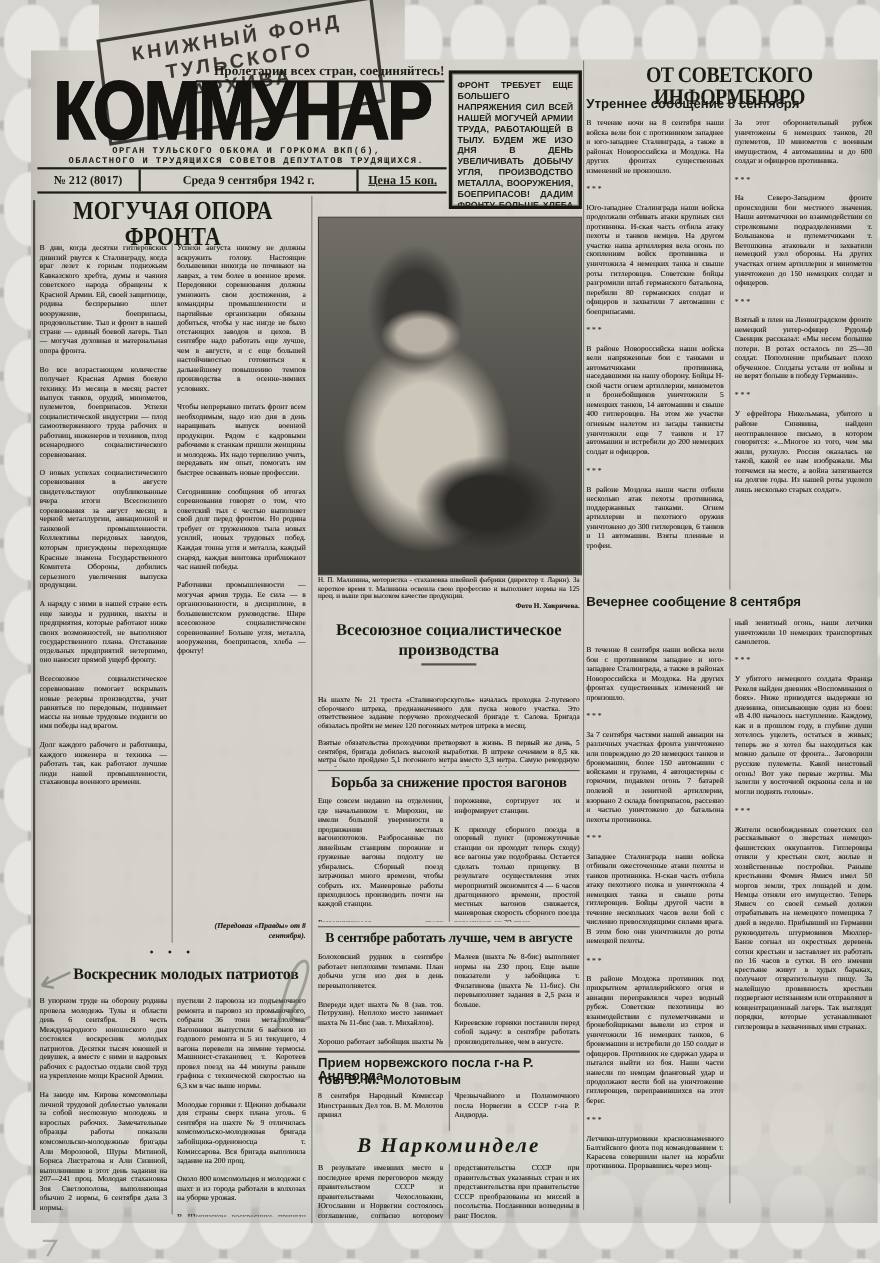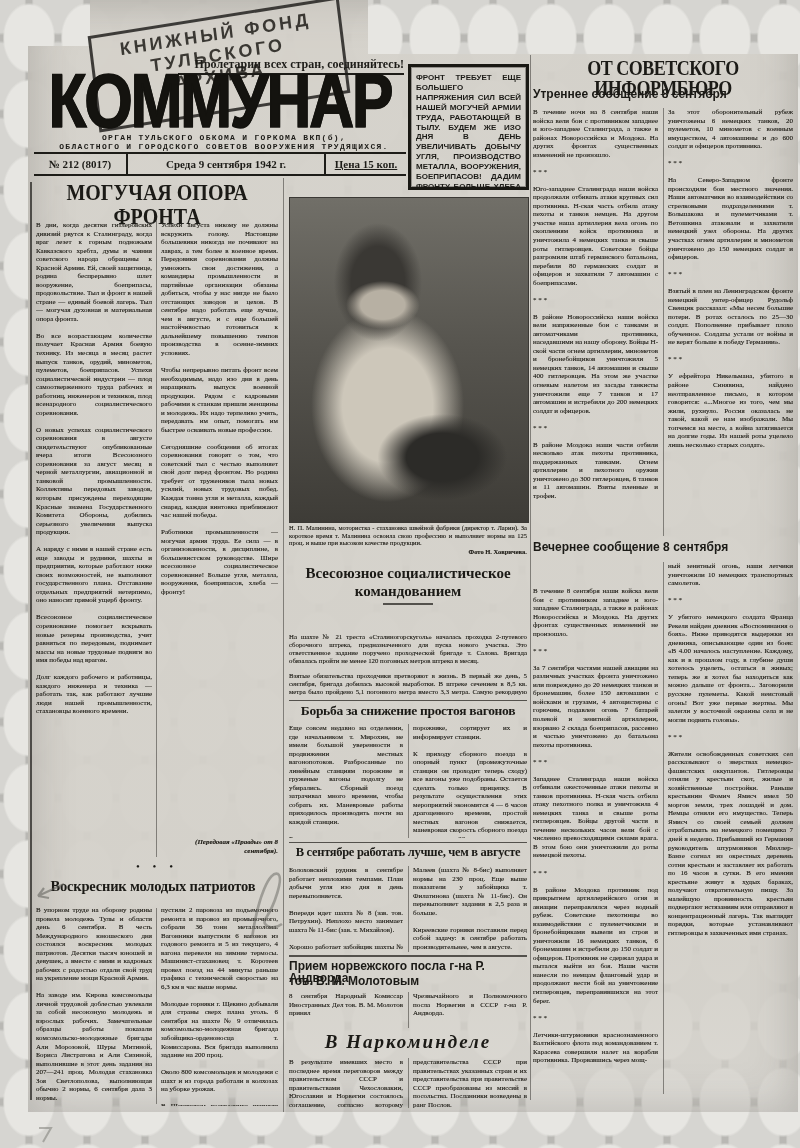--- a/index.html
+++ b/index.html
@@ -79,21 +79,21 @@
   <div id="paper" class="abs"></div>
 
   <div id="stamp" class="abs">
     <div>КНИЖНЫЙ ФОНД</div>
     <div>ТУЛЬСКОГО</div>
     <div>АРХИВА</div>
   </div>
   <div id="slogan" class="abs">Пролетарии всех стран, соединяйтесь!</div>
   <div id="masthead-title" class="abs">КОММУНАР</div>
   <div class="abs subline" style="top:133px">ОРГАН ТУЛЬСКОГО ОБКОМА И ГОРКОМА ВКП(б),</div>
-  <div class="abs subline" style="top:142px">ОБЛАСТНОГО И ГОРОДСКОГО СОВЕТОВ ВООРУЖЕНИЯ ТРУДЯЩИХСЯ.</div>
+  <div class="abs subline" style="top:142px">ОБЛАСТНОГО И ТРУДЯЩИХСЯ СОВЕТОВ ДЕПУТАТОВ ТРУДЯЩИХСЯ.</div>
   <div id="dateline" class="abs">
     <div style="width:92px;border-right:2px solid #1d1c18">№ 212 (8017)</div>
     <div style="flex:1">Среда 9 сентября 1942 г.</div>
     <div style="width:80px;border-left:2px solid #1d1c18;text-decoration:underline">Цена 15 коп.</div>
   </div>
 
   <div id="front-box" class="abs">ФРОНТ ТРЕБУЕТ ЕЩЕ БОЛЬШЕГО НАПРЯЖЕНИЯ СИЛ ВСЕЙ НАШЕЙ МОГУЧЕЙ АРМИИ ТРУДА, РАБОТАЮЩЕЙ В ТЫЛУ. БУДЕМ ЖЕ ИЗО ДНЯ В ДЕНЬ УВЕЛИЧИВАТЬ ДОБЫЧУ УГЛЯ, ПРОИЗВОДСТВО МЕТАЛЛА, ВООРУЖЕНИЯ, БОЕПРИПАСОВ! ДАДИМ ФРОНТУ БОЛЬШЕ ХЛЕБА И ПРОДОВОЛЬСТВИЯ!</div>
 
   <div class="vrule" style="left:30px;top:182px;height:918px;width:2px;background:rgba(28,27,24,.7)"></div>
   <div class="vrule" style="left:283px;top:178px;height:934px"></div>
@@ -122,21 +122,21 @@
   <div class="abs txt" style="left:161px;top:221px;width:117px;height:614px">Успехи августа никому не должны вскружить голову. Настоящие большевики никогда не почивают на лаврах, а тем более в военное время. Передовики соревнования должны умножить свои достижения, а командиры промышленности и партийные организации обязаны добиться, чтобы у нас нигде не было отстающих заводов и цехов. В сентябре надо работать еще лучше, чем в августе, и с еще большей настойчивостью готовиться к дальнейшему повышению темпов производства в осенне-зимних условиях.
 
 Чтобы непрерывно питать фронт всем необходимым, надо изо дня в день наращивать выпуск военной продукции. Рядом с кадровыми рабочими к станкам пришли женщины и молодежь. Их надо терпеливо учить, передавать им опыт, помогать им быстрее осваивать новые профессии.
 
 Сегодняшние сообщения об итогах соревнования говорят о том, что советский тыл с честью выполняет свой долг перед фронтом. Но родина требует от тружеников тыла новых усилий, новых трудовых побед. Каждая тонна угля и металла, каждый снаряд, каждая винтовка приближают час нашей победы.
 
 Работники промышленности — могучая армия труда. Ее сила — в организованности, в дисциплине, в большевистском руководстве. Шире всесоюзное социалистическое соревнование! Больше угля, металла, вооружения, боеприпасов, хлеба — фронту!</div>
   <div class="abs txt" style="left:161px;top:838px;width:117px;height:18px;font-weight:bold;text-align:right;font-style:italic">(Передовая «Правды» от 8 сентября).</div>
 
   <div class="abs" style="left:36px;top:860px;width:242px;text-align:center;font-size:11px;letter-spacing:5px;color:#1b1a16">• • •</div>
-  <div class="abs head-serif" style="left:32px;top:879px;width:242px;font-size:14.5px;letter-spacing:-0.2px">Воскресник молодых патриотов</div>
+  <div class="abs head-serif" style="left:48px;top:879px;width:242px;font-size:14.5px;letter-spacing:-0.2px">Воскресник молодых патриотов</div>
   <div class="abs txt" style="left:36px;top:906px;width:116px;height:200px">В упорном труде на оборону родины провела молодежь Тулы и области день 6 сентября. В честь Международного юношеского дня состоялся воскресник молодых патриотов. Десятки тысяч юношей и девушек, а вместе с ними и кадровых рабочих с радостью отдали свой труд на укрепление мощи Красной Армии.
 
 На заводе им. Кирова комсомольцы личной трудовой доблестью увлекали за собой несоюзную молодежь и взрослых рабочих. Замечательные образцы работы показали комсомольско-молодежные бригады Али Морозовой, Шуры Митиной, Бориса Листратова и Али Сизиной, выполнившие в этот день задания на 207—241 проц. Молодая стахановка Зоя Светлополова, выполняющая обычно 2 нормы, 6 сентября дала 3 нормы.
 
 Славно поработала молодежь железнодорожного узла, где секретарем комитета ВЛКСМ т. Огарков. Здесь на воскресник вышло больше 2.000 человек. Ремонтники-паровозники за этот день вы-</div>
   <div class="abs txt" style="left:161px;top:906px;width:117px;height:200px">пустили 2 паровоза из подъемочного ремонта и паровоз из промывочного, собрали 36 тонн металлолома. Вагонники выпустили 6 вагонов из годового ремонта и 5 из текущего, 4 вагона перевели на зимние термосы. Машинист-стахановец т. Коротеев провел поезд на 44 минуты раньше графика с технической скоростью на 6,3 км в час выше нормы.
 
 Молодые горняки г. Щекино добывали для страны сверх плана уголь. 6 сентября на шахте № 9 отличилась комсомольско-молодежная бригада забойщика-орденоносца т. Комиссарова. Вся бригада выполнила задание на 200 проц.
 
 Около 800 комсомольцев и молодежи с шахт и из города работали в колхозах на уборке урожая.
@@ -151,21 +151,21 @@
   </svg>
   <svg class="pencil" style="left:36px;top:1124px" width="20" height="20">
     <path d="M3 4 L15 4 L7 18" stroke="#6b6a64" stroke-width="2" fill="none" opacity="0.45"></path>
   </svg>
 
   <div id="photo" class="abs"></div>
   <div class="abs txt cap" style="left:289px;top:524px;width:238px;height:24px">Н. П. Малинина, мотористка - стахановка швейной фабрики (директор т. Ларин). За короткое время т. Малинина освоила свою профессию и выполняет нормы на 125 проц. и выше при высоком качестве продукции.</div>
   <div class="abs txt cap" style="left:289px;top:548px;width:238px;height:10px;text-align:right;font-weight:bold">Фото Н. Ховричева.</div>
 
   <div class="abs head-serif" style="left:289px;top:566px;width:238px;font-size:15px;font-weight:bold">Всесоюзное социалистическое</div>
-  <div class="abs head-serif" style="left:289px;top:584px;width:238px;font-size:15px;font-weight:bold">командованием</div>
+  <div class="abs head-serif" style="left:289px;top:584px;width:238px;font-size:15px;font-weight:bold">производства</div>
   <div class="hrule" style="left:383px;top:603px;width:50px;height:2px"></div>
   <div class="abs txt" style="left:289px;top:633px;width:238px;height:64px;font-size:6.8px;line-height:1.16">На шахте № 21 треста «Сталиногорскуголь» началась проходка 2-путевого сборочного штрека, предназначенного для пуска нового участка. Это ответственное задание поручено проходческой бригаде т. Салова. Бригада обязалась пройти не менее 120 погонных метров штрека в месяц.
 
 Взятые обязательства проходчики претворяют в жизнь. В первый же день, 5 сентября, бригада добилась высокой выработки. В штреке сечением в 8,5 кв. метра было пройдено 5,1 погонного метра вместо 3,3 метра. Самую рекордную выработку дала смена проходчика т. Ахмадейкина — 2,1 погонных метра, что составило 189 проц. сменного задания.</div>
 
   <div class="hrule" style="left:289px;top:700px;width:238px"></div>
   <div class="abs head-serif" style="left:289px;top:704px;width:238px;font-size:13.5px;letter-spacing:-0.3px">Борьба за снижение простоя вагонов</div>
   <div class="abs txt" style="left:289px;top:724px;width:114px;height:114px">Еще совсем недавно на отделении, где начальником т. Мирохин, не имели большой уверенности в продвижении местных вагонопотоков. Разбросанные по линейным станциям порожние и груженые вагоны подолгу не убирались. Сборный поезд затрачивал много времени, чтобы собрать их. Маневровые работы приходилось производить почти на каждой станции.
 
 Развернувшееся среди железнодорожников массовое социалистическое соревнование помогло по-новому организовать работу. Диспетчер заранее собирает сведения о</div>

